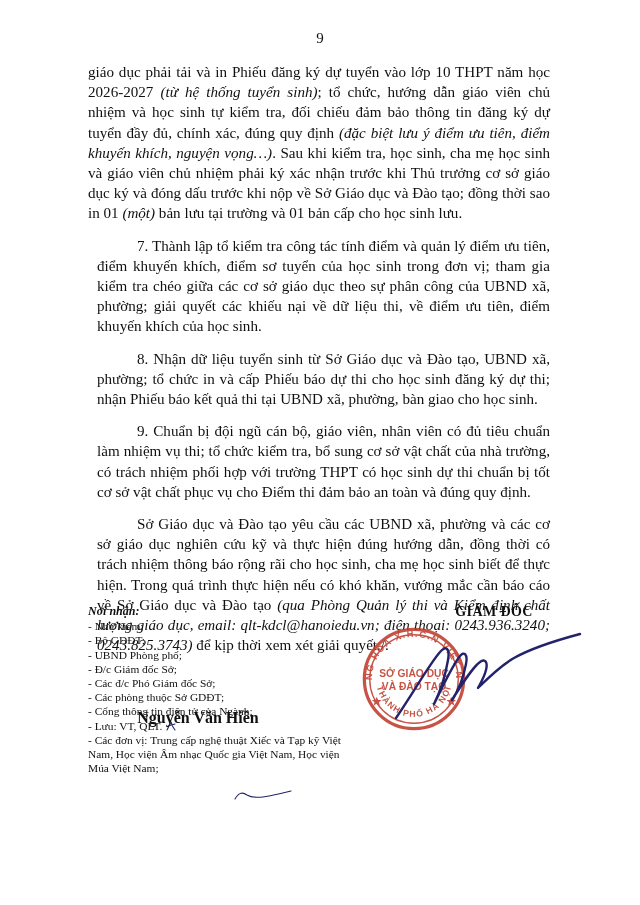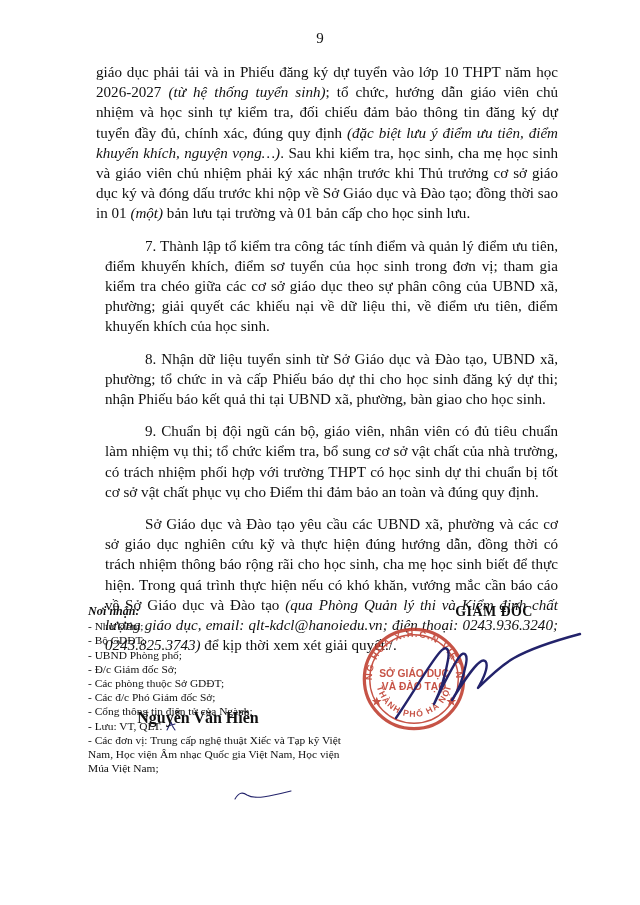--- a/index.html
+++ b/index.html
@@ -23,21 +23,21 @@
     position: absolute;
     top: 30px;
     left: 0;
     width: 640px;
     text-align: center;
     font-size: 15px;
     color: #111;
   }
   .body-area {
     position: absolute;
-    left: 96px;
+    left: 88px;
     top: 62px;
     width: 462px;
   }
   p.para {
     margin: 0 0 0 0;
     font-size: 15.1px;
     line-height: 20.2px;
     text-align: justify;
     text-justify: inter-word;
     color: #101010;
@@ -161,22 +161,22 @@
 
   <div class="footer">
 
     <div class="recipients">
       <div class="recipients-title">Nơi nhận:</div>
       <ul class="recipients-list">
           <li><span>- Như kiểm;</span></li>
           <li><span>- Bộ GDĐT;</span></li>
           <li><span>- UBND Phòng phố;</span></li>
           <li><span>- Đ/c Giám đốc Sở;</span></li>
+          <li><span>- Các đ/c Phó Giám đốc Sở;</span></li>
           <li><span>- Các phòng thuộc Sở GDĐT;</span></li>
-          <li><span>- Các đ/c Phó Giám đốc Sở;</span></li>
           <li><span>- Cổng thông tin điện tử của Ngành;</span></li>
           <li><span>- Lưu: VT, QLT.</span> <svg class="qlt-mark" viewBox="0 0 12 12">
               <path d="M2,10 L6,2 M6,2 L8,7 M3,6 L10,4 M8,7 L10,10" stroke="#23236b" stroke-width="1.1" fill="none" stroke-linecap="round"></path>
             </svg></li>
           <li><span>- Các đơn vị: Trung cấp nghệ thuật Xiếc và Tạp kỹ Việt Nam, Học viện Âm nhạc Quốc gia Việt Nam, Học viện Múa Việt Nam;</span></li>
         </ul>
     </div>
 
     <svg class="seal" viewBox="0 0 200 200">
       <defs>

